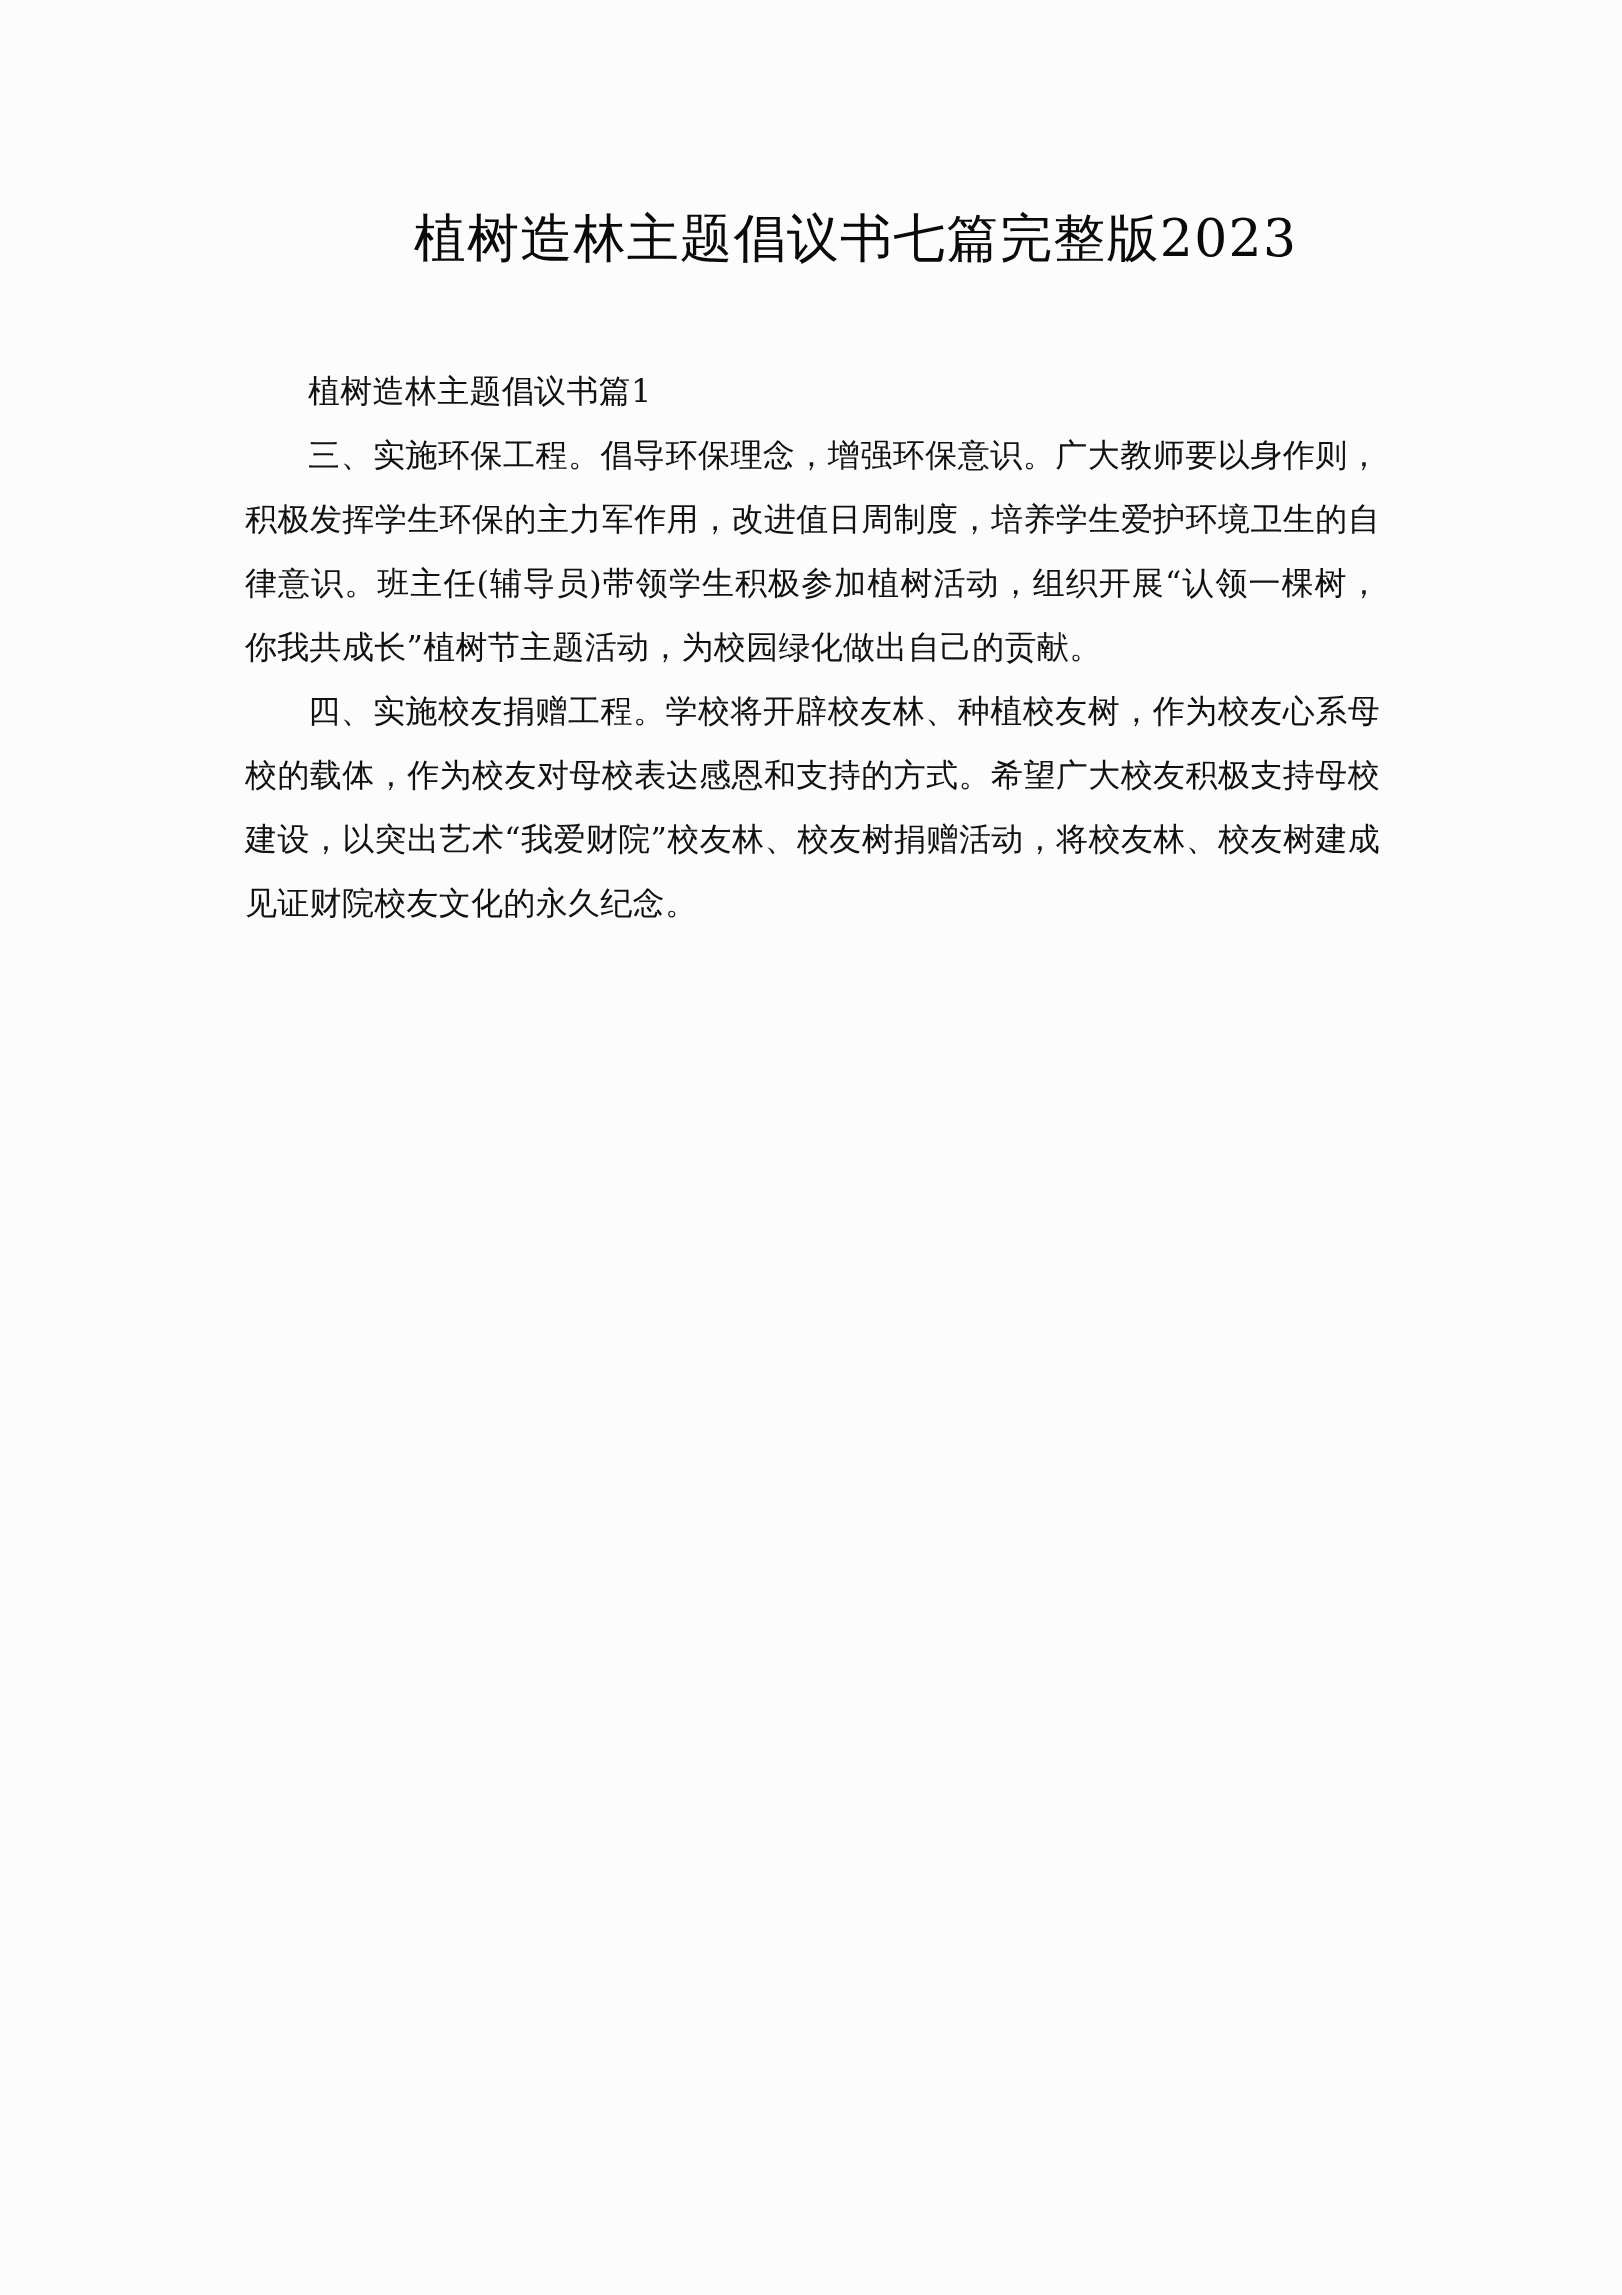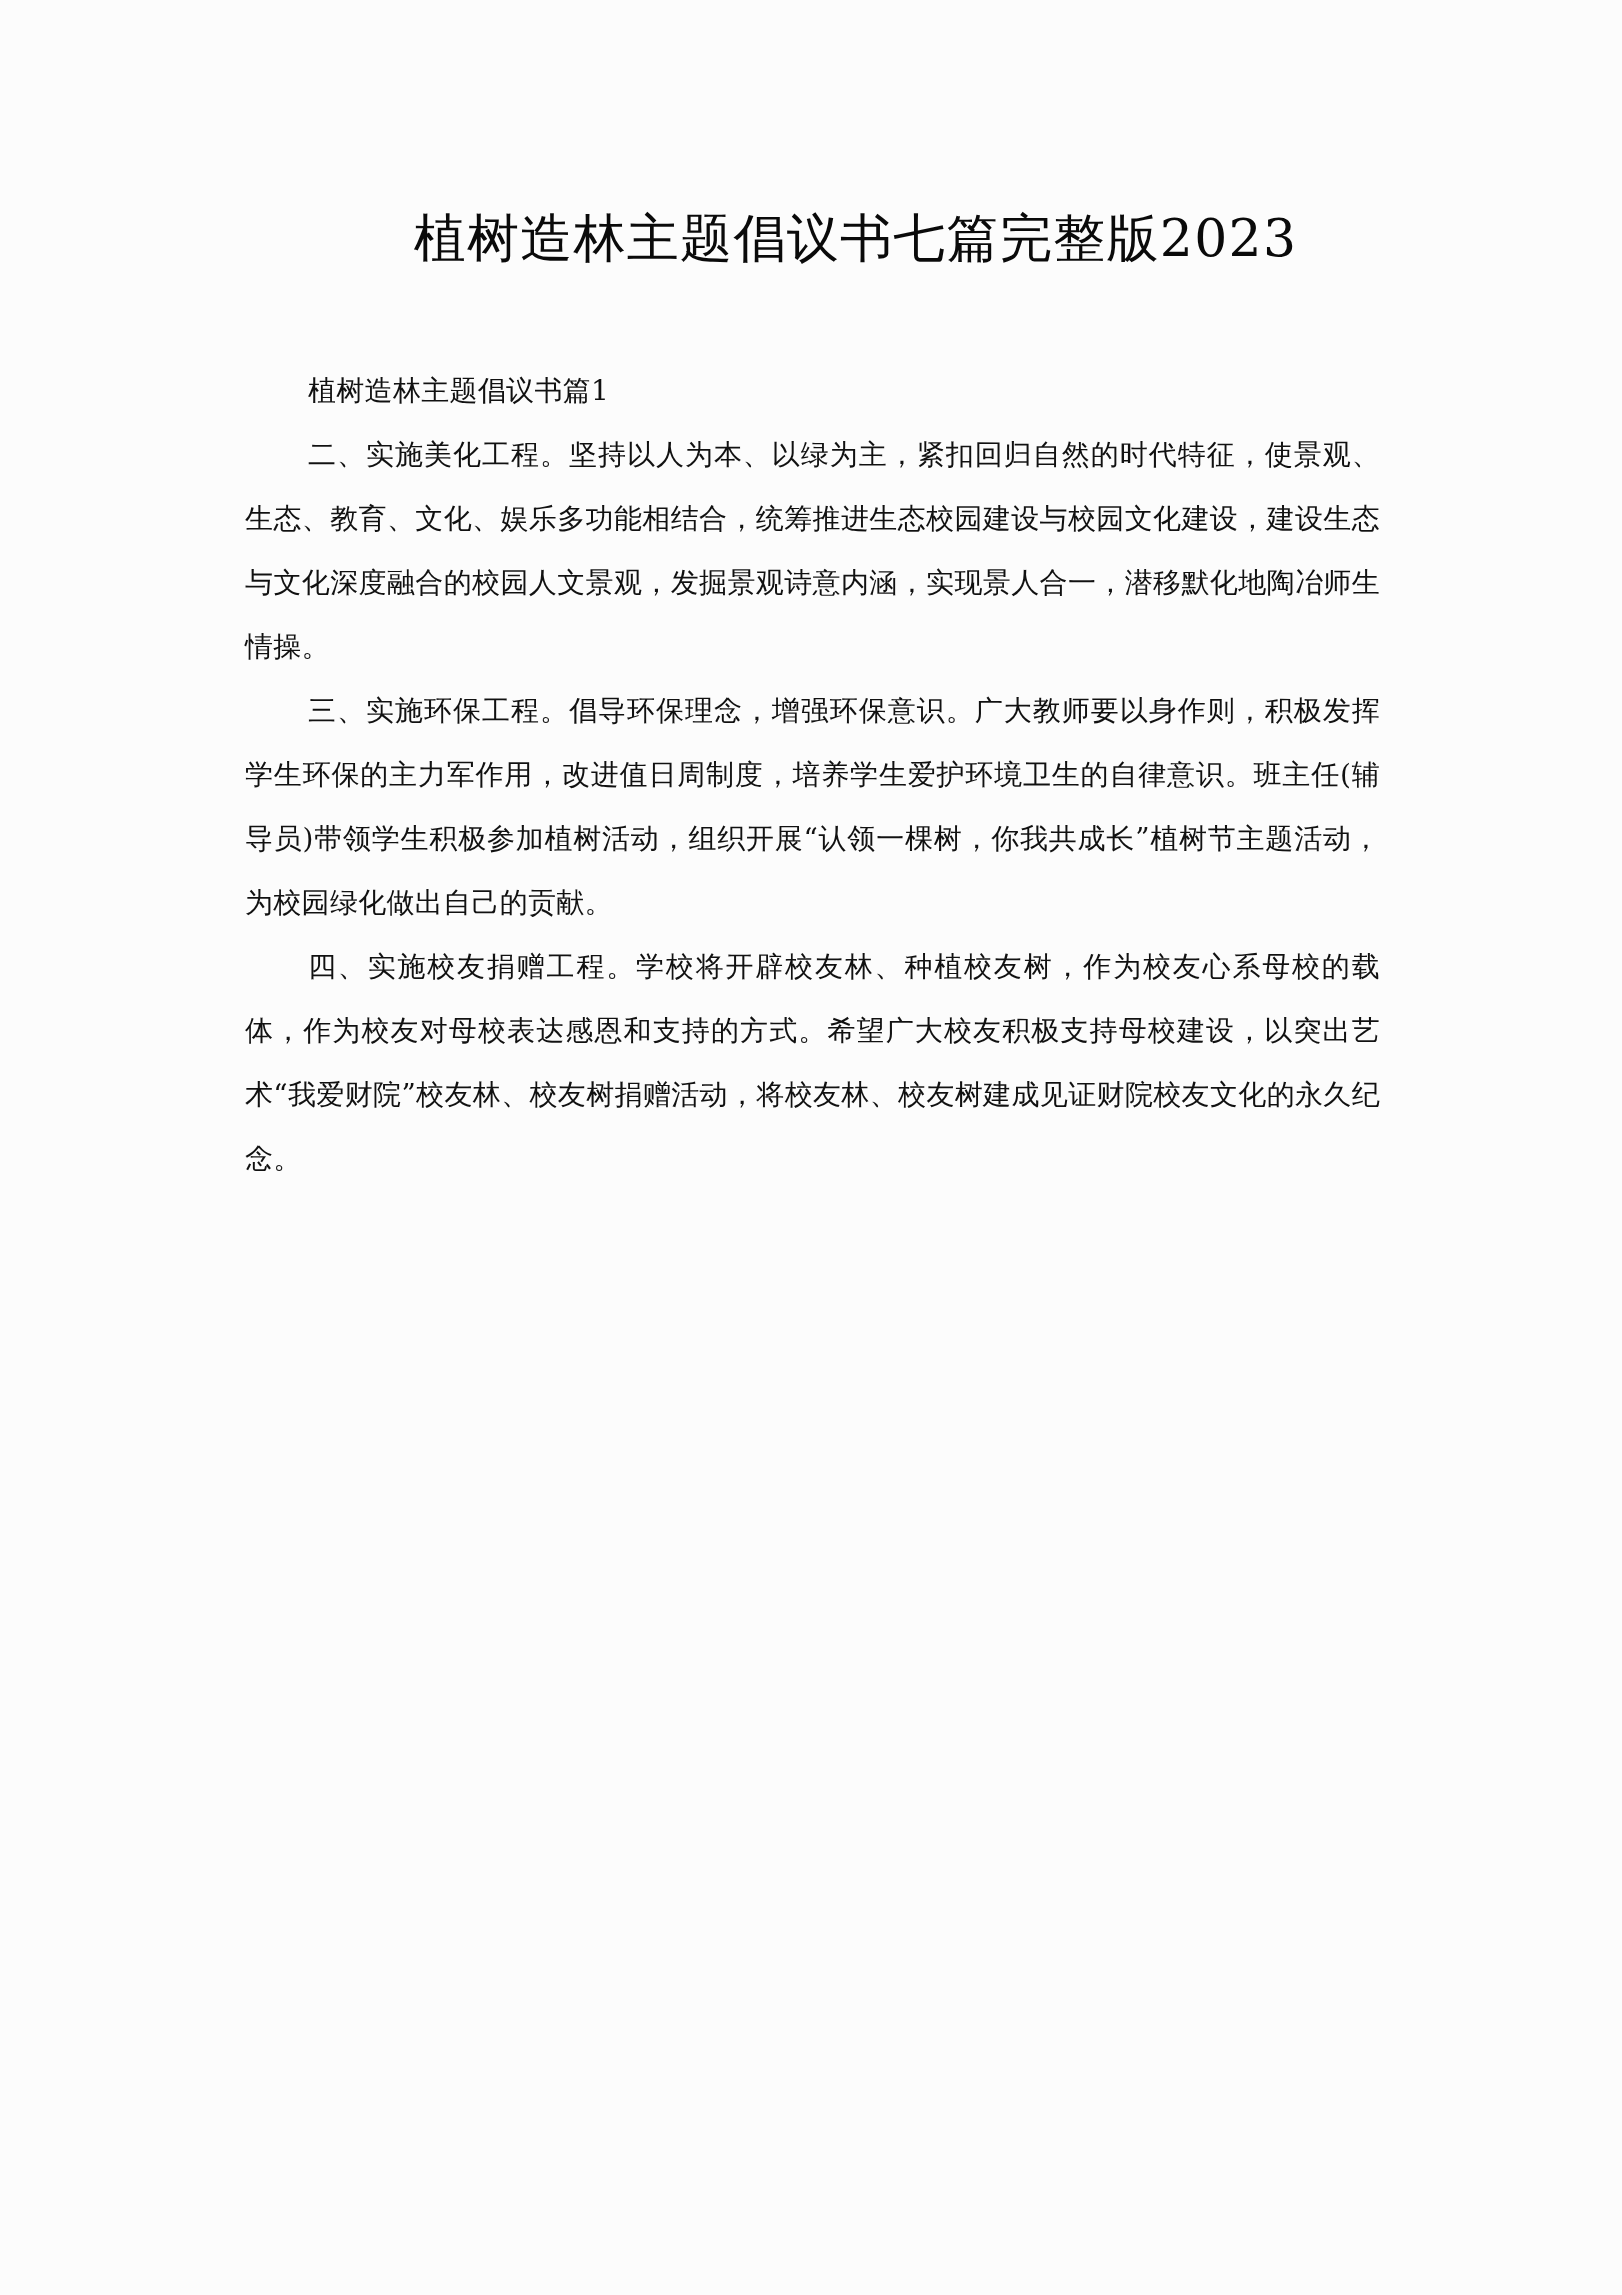--- a/index.html
+++ b/index.html
@@ -38,35 +38,34 @@
       padding-left: 44px;
     }
     .body {
       position: absolute;
       left: 245px;
       top: 359px;
       width: 1135px;
     }
     .para {
       margin: 0;
-      font-size: 28px;
+      font-size: 32px;
       line-height: 64px;
       text-indent: 63px;
       text-align: justify;
       text-justify: inter-character;
       letter-spacing: 0.3px;
       word-break: break-all;
     }
   </style>
 </head>
 <body>
 
 <div class="page">
   <h1 class="doc-title">植树造林主题倡议书七篇完整版2023</h1>
 
   <div class="body">
     <p class="para">植树造林主题倡议书篇1</p>
-    <p class="para">二、实施美化工程。坚持以人为本、以绿为主，紧扣回归自然的时代特征，使景观、生态、教育、文化、娱乐多功能相结合，统筹推进生态校园建设与校园文化建设，建设生态与文化深度融合的校园人文景观，发掘景观诗意内涵，实现景人合一，潜移默化地陶冶师生情操。</p>
     <p class="para">三、实施环保工程。倡导环保理念，增强环保意识。广大教师要以身作则，积极发挥学生环保的主力军作用，改进值日周制度，培养学生爱护环境卫生的自律意识。班主任(辅导员)带领学生积极参加植树活动，组织开展“认领一棵树，你我共成长”植树节主题活动，为校园绿化做出自己的贡献。</p>
     <p class="para">四、实施校友捐赠工程。学校将开辟校友林、种植校友树，作为校友心系母校的载体，作为校友对母校表达感恩和支持的方式。希望广大校友积极支持母校建设，以突出艺术“我爱财院”校友林、校友树捐赠活动，将校友林、校友树建成见证财院校友文化的永久纪念。</p>
   </div>
 </div>
 
 
 </body></html>

